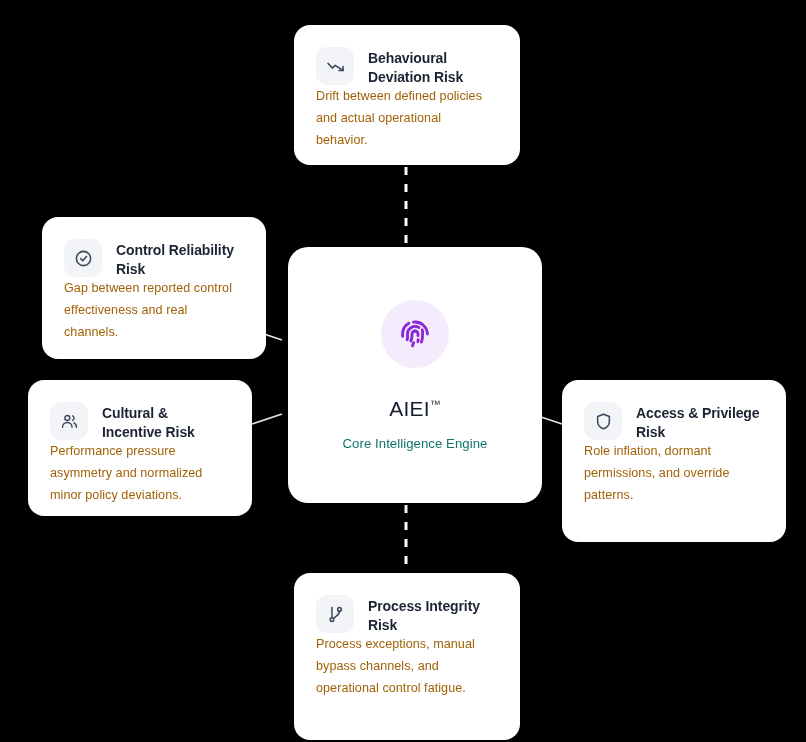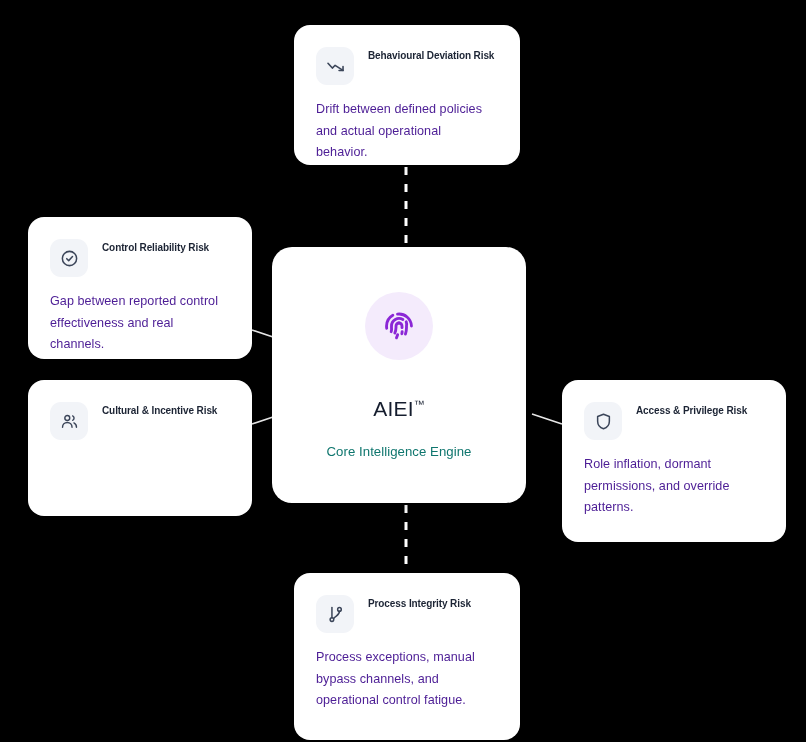--- a/index.html
+++ b/index.html
@@ -61,51 +61,49 @@
     justify-content: center;
   }
 
   .icon-tile svg {
     width: 19px;
     height: 19px;
     display: block;
   }
 
   .card-title {
-    font-size: 10px;
+    font-size: 14px;
     font-weight: 700;
     line-height: 1.33;
     color: #1c2434;
     letter-spacing: -0.1px;
     padding-top: 2px;
     max-width: 158px;
   }
 
   .card-desc {
-    margin-top: 14px;
     font-size: 12.6px;
     line-height: 1.72;
-    color: #4c1d95;
+    color: #a16207;
     letter-spacing: 0.05px;
     max-width: 186px;
   }
 
   
   #center-card {
-    left: 272px;
+    left: 288px;
     top: 247px;
     width: 254px;
     height: 256px;
     border-radius: 20px;
     display: flex;
     flex-direction: column;
     align-items: center;
     justify-content: center;
     box-shadow: 0 2px 6px rgba(0,0,0,0.10), 0 10px 28px rgba(0,0,0,0.07);
-    gap: 8px;
   }
 
   #core-icon-circle {
     width: 68px;
     height: 68px;
     border-radius: 50%;
     background: #f4ebfc;
     display: flex;
     align-items: center;
     justify-content: center;
@@ -135,21 +133,21 @@
   #core-subtitle {
     margin-top: 18px;
     font-size: 13.2px;
     color: #0f766e;
     letter-spacing: 0.05px;
     line-height: 1;
   }
 
   
   #card-behavioural   { left: 294px; top: 25px;  width: 226px; height: 140px; }
-  #card-control       { left: 28px;  top: 217px; width: 224px; height: 142px; }
+  #card-control       { left: 42px;  top: 217px; width: 224px; height: 142px; }
   #card-cultural      { left: 28px;  top: 380px; width: 224px; height: 136px; }
   #card-access        { left: 562px; top: 380px; width: 224px; height: 162px; }
   #card-process       { left: 294px; top: 573px; width: 226px; height: 167px; }
 
   #card-behavioural .card-title { max-width: 150px; }
   #card-behavioural .card-desc  { max-width: 180px; }
   #card-process .card-desc      { max-width: 180px; }
 </style>
 </head>
 <body>
@@ -214,20 +212,21 @@
       <div class="icon-tile">
         <svg viewBox="0 0 24 24" fill="none" stroke="#3b4559" stroke-width="1.8" stroke-linecap="round" stroke-linejoin="round">
           <circle cx="9.2" cy="7.6" r="3.1"></circle>
           <path d="M3.2 19.2a6 6 0 0 1 12 0"></path>
           <path d="M16 4.9a3.1 3.1 0 0 1 0 5.6"></path>
           <path d="M17.6 13.8a6 6 0 0 1 3.2 5.4"></path>
         </svg>
       </div>
       <div class="card-title">Cultural &amp; Incentive Risk</div>
     </div>
+    <div class="card-desc">Performance pressure asymmetry and normalized minor policy deviations.</div>
   </div>
 
   <div class="card satellite" id="card-access">
     <div class="card-head">
       <div class="icon-tile">
         <svg viewBox="0 0 24 24" fill="none" stroke="#3b4559" stroke-width="1.9" stroke-linecap="round" stroke-linejoin="round">
           <path d="M12 2.8 19.4 5.6v6c0 4.3-3 8.1-7.4 9.6-4.4-1.5-7.4-5.3-7.4-9.6v-6L12 2.8Z"></path>
         </svg>
       </div>
       <div class="card-title">Access &amp; Privilege Risk</div>

